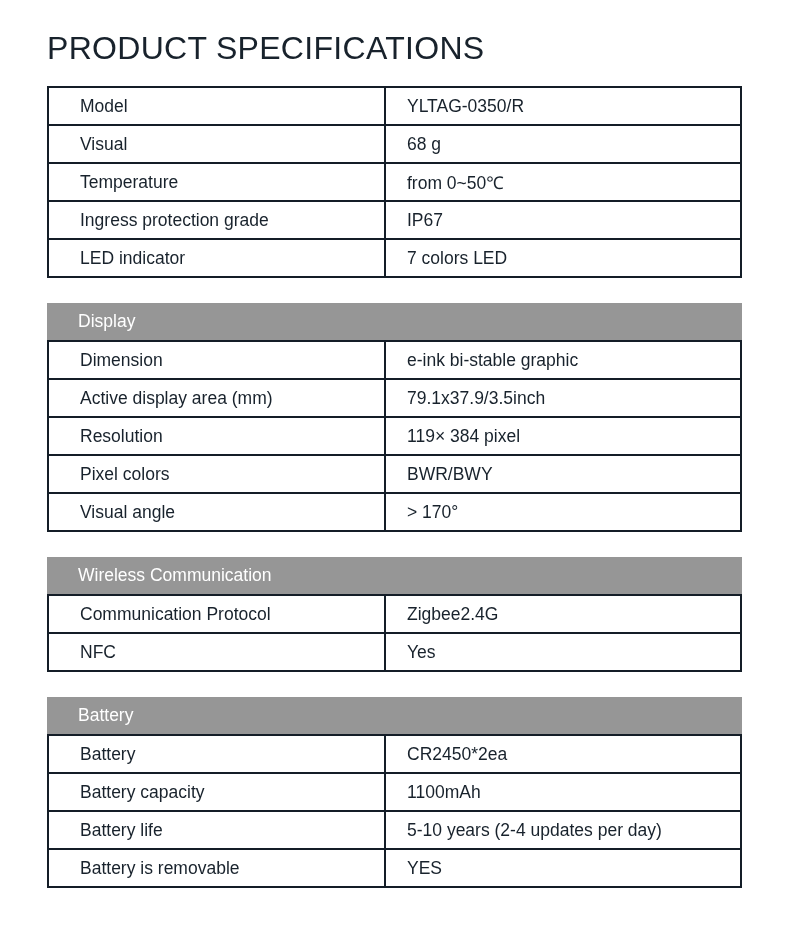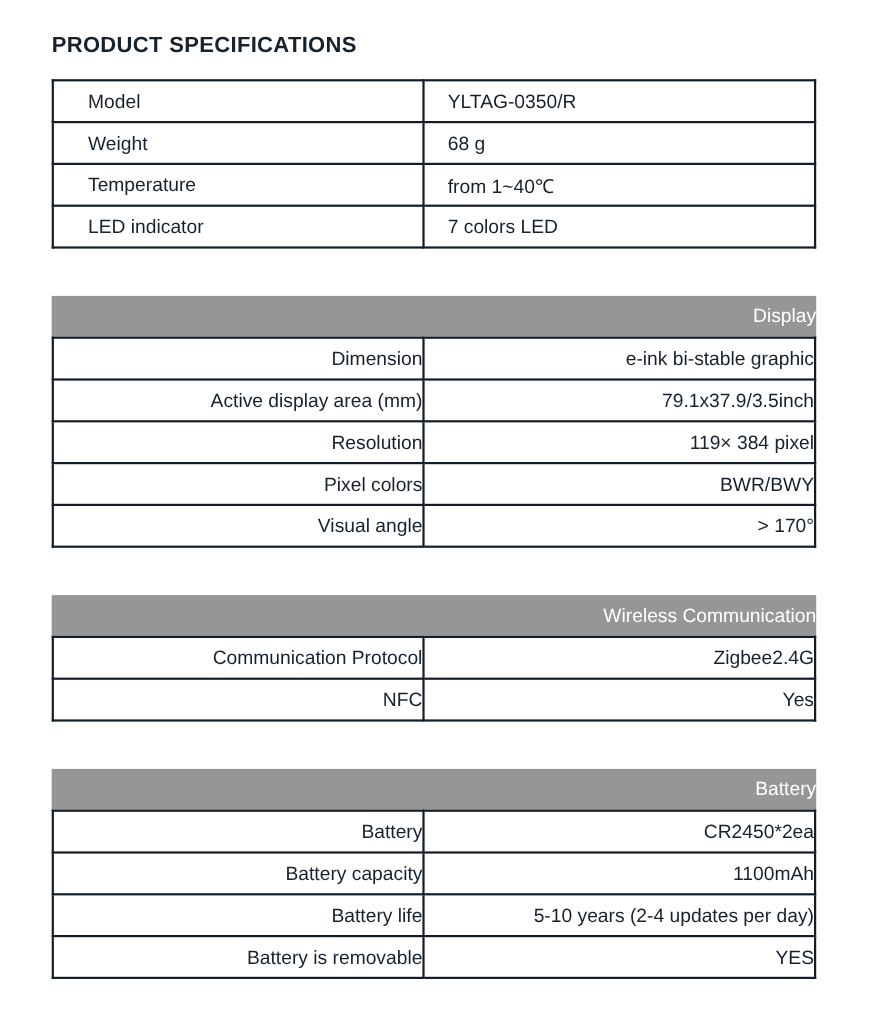--- a/index.html
+++ b/index.html
@@ -11,32 +11,31 @@
       width: 790px;
       height: 935px;
       overflow: hidden;
       font-family: "Liberation Sans", sans-serif;
       color: var(--text-color, #18222c);
     }
     .page {
       padding: 30px 0 0 47px;
     }
     .page-title {
-      font-size: 20px;
-      font-weight: bold;
+      font-size: 32px;
+      font-weight: normal;
       letter-spacing: 0.3px;
       color: var(--text-color, #16202c);
       margin: 0 0 19px 0;
     }
     .spec-section {
       width: 695px;
     }
     .spec-section + .spec-section {
-      margin-top: 43px;
-      text-align: right;
+      margin-top: 25px;
     }
     .section-header {
       background: var(--header-bg, #969696);
       color: var(--header-text, #ffffff);
       font-size: 17.5px;
       height: 37px;
       line-height: 37px;
       padding-left: 31px;
       box-sizing: border-box;
     }
@@ -73,29 +72,33 @@
 
     <table class="spec-table">
       <tbody>
   <tr>
     <td class="spec-label">Model</td>
     <td class="spec-value">YLTAG-0350/R</td>
   </tr>
 
 
   <tr>
-    <td class="spec-label">Weight</td>
+    <td class="spec-label">Visual</td>
     <td class="spec-value">68 g</td>
   </tr>
 
   <tr>
     <td class="spec-label">Temperature</td>
-    <td class="spec-value">from 1~40℃</td>
+    <td class="spec-value">from 0~50℃</td>
   </tr>
 
+  <tr>
+    <td class="spec-label">Ingress protection grade</td>
+    <td class="spec-value">IP67</td>
+  </tr>
 
   <tr>
     <td class="spec-label">LED indicator</td>
     <td class="spec-value">7 colors LED</td>
   </tr>
 </tbody>
     </table>
   </section>
 
   <section class="spec-section">

